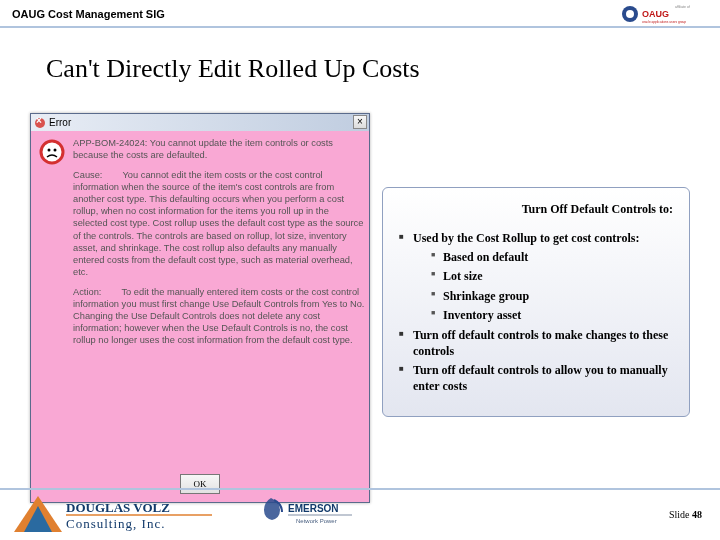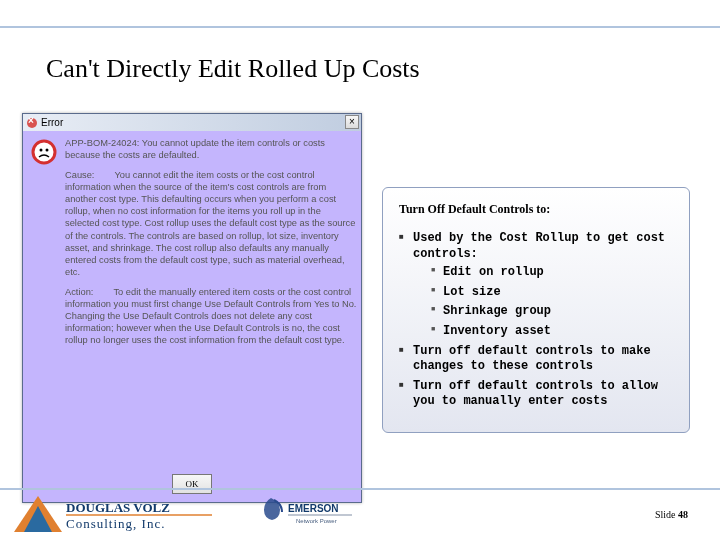--- a/index.html
+++ b/index.html
@@ -10,54 +10,66 @@
   .hdr { position: absolute; top: 0; left: 0; width: 100%; height: 30px; }
   .hdr-title { position: absolute; top: 8px; left: 12px; font-size: 11px; font-weight: bold; font-family: Arial, sans-serif; color: #000; }
   .hdr-rule { position: absolute; top: 26px; left: 0; width: 100%; height: 2px; background: #b0c4de; }
   .hdr-logo { position: absolute; top: 4px; right: 10px; width: 90px; height: 20px; }
   .hdr-logo svg { width: 100%; height: 100%; }
 
   
   .main-title { position: absolute; top: 54px; left: 46px; font-size: 26px; color: #000; font-family: Georgia, serif; text-align: right; }
 
   
-  .dlg { position: absolute; top: 113px; left: 22px; width: 340px; height: 390px; background: #c4b5fd; border: 1px solid #5a6b8c; box-shadow: 0 0 3px rgba(0,0,0,0.3); }
+  .dlg { position: absolute; top: 113px; left: 30px; width: 340px; height: 390px; background: #f9a8d4; border: 1px solid #5a6b8c; box-shadow: 0 0 3px rgba(0,0,0,0.3); }
   .dlg-titlebar { height: 17px; background: linear-gradient(to right, #e8edf5, #c0cde0); display: flex; align-items: center; padding: 0 4px; font-family: Tahoma, sans-serif; font-size: 10px; color: #000; position: relative; }
   .dlg-titlebar .tb-icon { width: 10px; height: 10px; background: #d9534f; border-radius: 50%; margin-right: 4px; position: relative; }
   .dlg-titlebar .tb-icon::after { content:"×"; position:absolute; left:1px; top:-3px; color:#fff; font-size:10px; font-weight:bold; }
   .dlg-close { position: absolute; right: 2px; top: 1px; width: 14px; height: 14px; background: linear-gradient(#f7f7f7,#dcdcdc); border: 1px solid #888; font-size: 10px; line-height: 11px; text-align: center; font-family: Arial; cursor: pointer; }
   .dlg-body { display: flex; padding: 6px 4px 4px 8px; }
   .dlg-icon { flex: 0 0 34px; padding-top: 2px; }
   .dlg-icon svg { width: 26px; height: 26px; }
   .dlg-msg { flex: 1; font-family: Arial, sans-serif; font-size: 9.3px; line-height: 1.3; color: #555; filter: blur(0.4px); }
   .dlg-msg p { margin-bottom: 8px; }
   .dlg-btn { position: absolute; bottom: 8px; left: 50%; transform: translateX(-50%); width: 40px; height: 20px; background: linear-gradient(#f7f7f7,#e2e2e2); border: 1px solid #777; font-size: 9px; font-family: Liberation Serif, serif; text-align: center; line-height: 18px; cursor: pointer; text-decoration: underline dotted; }
 
   
   .callout { position: absolute; top: 187px; left: 382px; width: 308px; padding: 14px 16px 18px 16px; background: linear-gradient(to bottom, #ffffff, #e3e6f0); border: 1px solid #90a0c0; border-radius: 6px; font-family: Georgia, serif; font-size: 12px; color: #000; }
-  .callout-title { font-weight: bold; text-align: left; margin-bottom: 14px; }
+  .callout-title { font-weight: bold; text-align: right; margin-bottom: 14px; }
   .callout ul { list-style: none; padding-left: 0; }
-  .callout ul li { position: relative; padding-left: 14px; margin-bottom: 4px; line-height: 1.3; font-weight: bold; font-family: Liberation Mono, monospace; }
+  .callout ul li { position: relative; padding-left: 14px; margin-bottom: 4px; line-height: 1.3; font-weight: bold; }
   .callout ul li::before { content: "■"; position: absolute; left: 0; top: 1px; font-size: 8px; color: #333; }
   .callout ul ul { margin-top: 3px; margin-bottom: 3px; padding-left: 18px; }
   .callout ul ul li { font-weight: bold; padding-left: 12px; }
   .callout ul ul li::before { font-size: 7px; color: #555; }
 
   
   .ftr-rule { position: absolute; bottom: 50px; left: 0; width: 100%; height: 2px; background: #b0c4de; }
-  .slidenum { position: absolute; bottom: 20px; right: 32px; font-family: Georgia, serif; font-size: 10px; }
+  .slidenum { position: absolute; bottom: 20px; right: 18px; font-family: Georgia, serif; font-size: 10px; }
   .ftr-logo-left { position: absolute; bottom: 4px; left: 12px; width: 205px; height: 42px; margin-top: 35px; }
   .ftr-logo-mid { position: absolute; bottom: 4px; left: 256px; width: 100px; height: 42px; }
   .ftr-logo-left svg, .ftr-logo-mid svg { width: 100%; height: 100%; }
 </style>
 </head>
 <body>
 
 <div class="slide">
 
+  <div class="hdr">
+    <div class="hdr-title">OAUG Cost Management SIG</div>
+    <div class="hdr-logo">
+      <svg viewBox="0 0 90 20">
+        <circle cx="10" cy="10" r="8" fill="#2a4b8d"></circle>
+        <circle cx="10" cy="10" r="4" fill="#fff"></circle>
+        <text x="22" y="13" font-family="Arial" font-size="9" font-weight="bold" fill="#c01818">OAUG</text>
+        <text x="22" y="19" font-family="Arial" font-size="3.2" fill="#c01818">oracle applications users group</text>
+        <text x="55" y="4" font-family="Arial" font-size="3.5" fill="#888">affiliate of</text>
+      </svg>
+    </div>
+  </div>
   <div class="hdr-rule"></div>
 
   <div class="main-title">Can't Directly Edit Rolled Up Costs</div>
 
   <div class="dlg">
     <div class="dlg-titlebar">
       <span class="tb-icon"></span>
       <span>Error</span>
       <span class="dlg-close">×</span>
     </div>
@@ -78,21 +90,21 @@
     </div>
     <div class="dlg-btn">OK</div>
   </div>
 
   <div class="callout">
     <div class="callout-title">Turn Off Default Controls to:</div>
     <ul>
       <li>
         <span>Used by the Cost Rollup to get cost controls:</span>
         <ul>
-          <li>Edit on rollup</li>
+          <li>Based on default</li>
           <li>Lot size</li>
           <li>Shrinkage group</li>
           <li>Inventory asset</li>
         </ul>
       </li>
       <li>Turn off default controls to make changes to these controls</li>
       <li>Turn off default controls to allow you to manually enter costs</li>
     </ul>
   </div>
 

